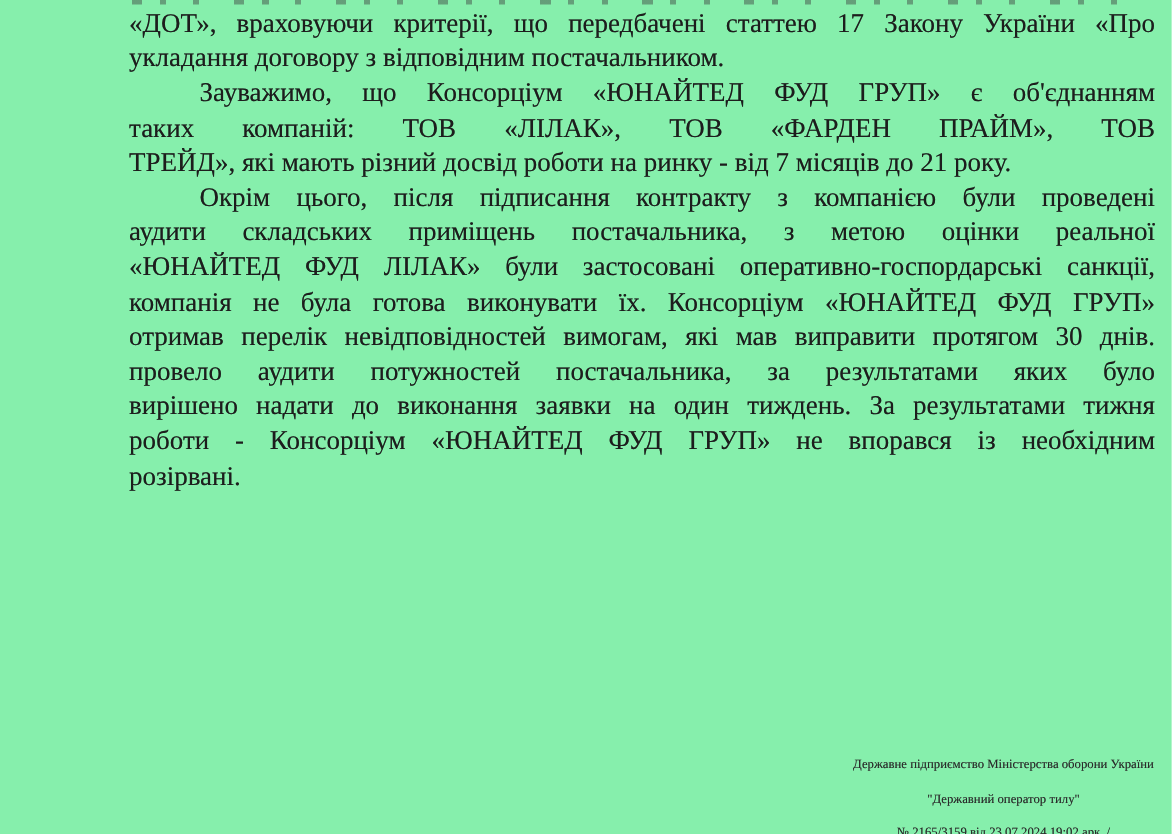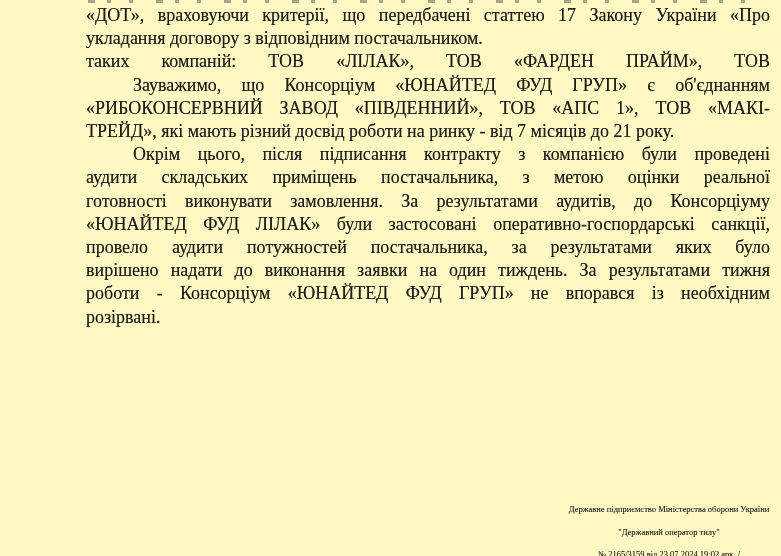--- a/index.html
+++ b/index.html
@@ -1,21 +1,21 @@
 <!DOCTYPE html>
 <html><head>
 <meta charset="utf-8">
 <style>
   html,body{margin:0;padding:0;}
   body{
     width:781px;height:556px;overflow:hidden;background:#ffffff;
     font-family:"Liberation Serif","DejaVu Serif",serif;
     position:relative;
   }
-  .page{position:absolute;inset:0;background:#fef9c3;}
+  .page{position:absolute;inset:0;background:#86efac;}
   
   .frag{
     position:absolute;top:0;left:88px;width:672px;height:3px;opacity:.45;
     background:repeating-linear-gradient(90deg,#3c3c3c 0 7px,transparent 7px 19px,#3c3c3c 19px 23px,transparent 23px 41px,#3c3c3c 41px 45px,transparent 45px 68px);
   }
   .doc{
     position:absolute;left:86px;top:4px;width:684px;
     font-size:18px;line-height:23.2px;color:#1d1d1d;
     text-shadow:0 0 .4px rgba(20,20,20,.55);
   }
@@ -43,31 +43,31 @@
   <div class="frag"></div>
 
   <div class="doc">
 
     <p class="para">
       <span class="line">«ДОТ», враховуючи критерії, що передбачені статтею 17 Закону України «Про</span>
       <span class="line last">укладання договору з відповідним постачальником.</span>
     </p>
 
     <p class="para">
+      <span class="line indent">Зауважимо, що Консорціум «ЮНАЙТЕД ФУД ГРУП» є об'єднанням</span>
       <span class="line">таких компаній: ТОВ «ЛІЛАК», ТОВ «ФАРДЕН ПРАЙМ», ТОВ</span>
-      <span class="line indent">Зауважимо, що Консорціум «ЮНАЙТЕД ФУД ГРУП» є об'єднанням</span>
-      <span class="line">«РИБОКОНСЕРВНИЙ ЗАВОД «ПІВДЕННИЙ», ТОВ «АПС 1», ТОВ «МАКІ-</span>
       <span class="line last">ТРЕЙД», які мають різний досвід роботи на ринку - від 7 місяців до 21 року.</span>
     </p>
 
     <p class="para">
       <span class="line indent">Окрім цього, після підписання контракту з компанією були проведені</span>
       <span class="line">аудити складських приміщень постачальника, з метою оцінки реальної</span>
-      <span class="line">готовності виконувати замовлення. За результатами аудитів, до Консорціуму</span>
       <span class="line">«ЮНАЙТЕД ФУД ЛІЛАК» були застосовані оперативно-госпордарські санкції,</span>
+      <span class="line">компанія не була готова виконувати їх. Консорціум «ЮНАЙТЕД ФУД ГРУП»</span>
+      <span class="line">отримав перелік невідповідностей вимогам, які мав виправити протягом 30 днів.</span>
       <span class="line">провело аудити потужностей постачальника, за результатами яких було</span>
       <span class="line">вирішено надати до виконання заявки на один тиждень. За результатами тижня</span>
       <span class="line">роботи - Консорціум «ЮНАЙТЕД ФУД ГРУП» не впорався із необхідним</span>
       <span class="line last">розірвані.</span>
     </p>
 
   </div>
 
   <div class="stamp">
     <div>Державне підприємство Міністерства оборони України</div>

